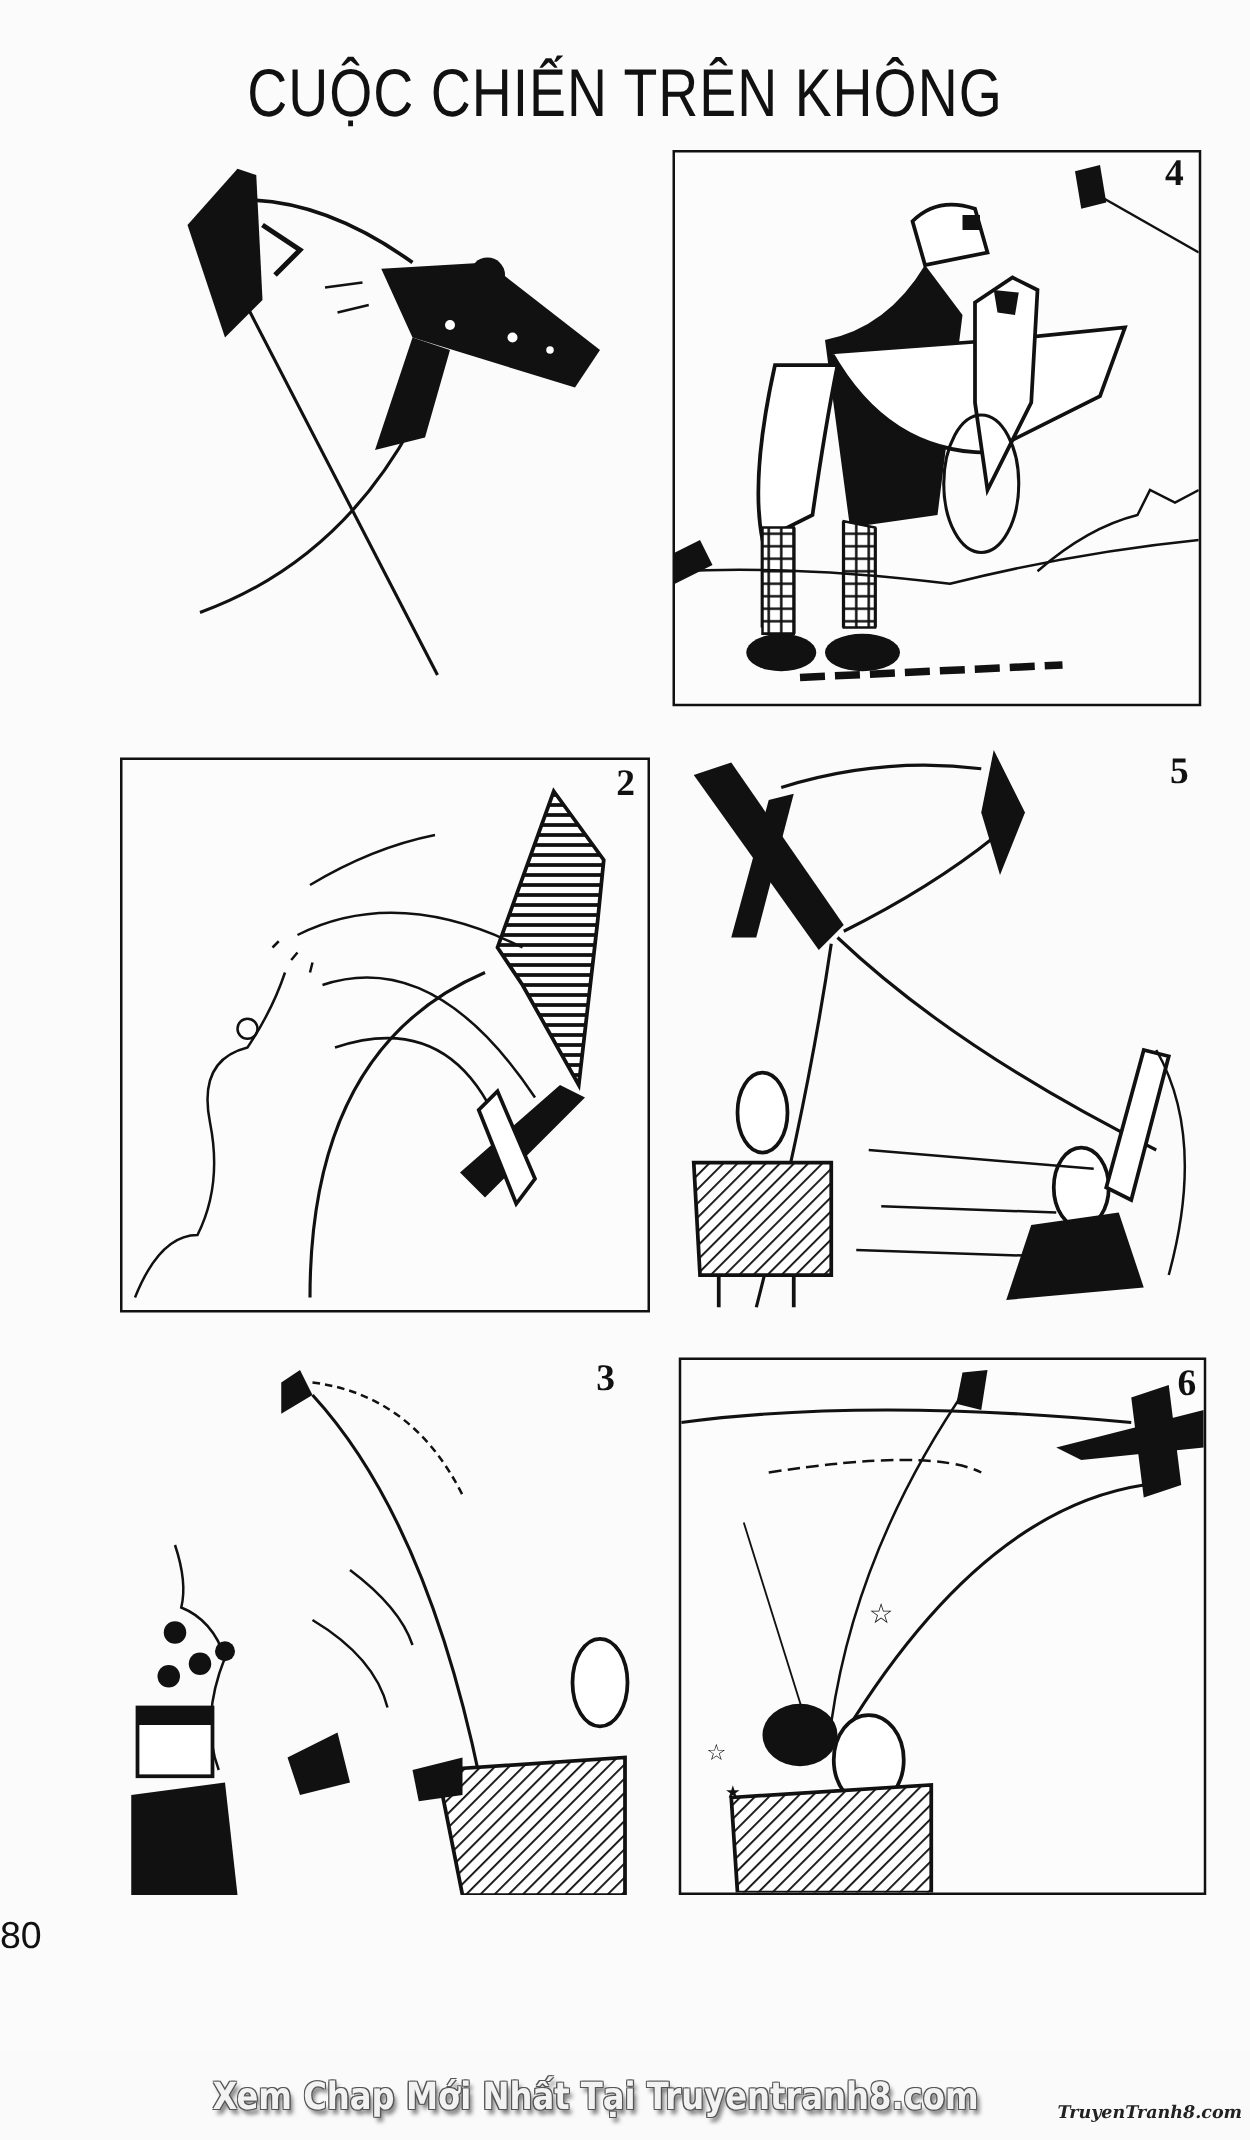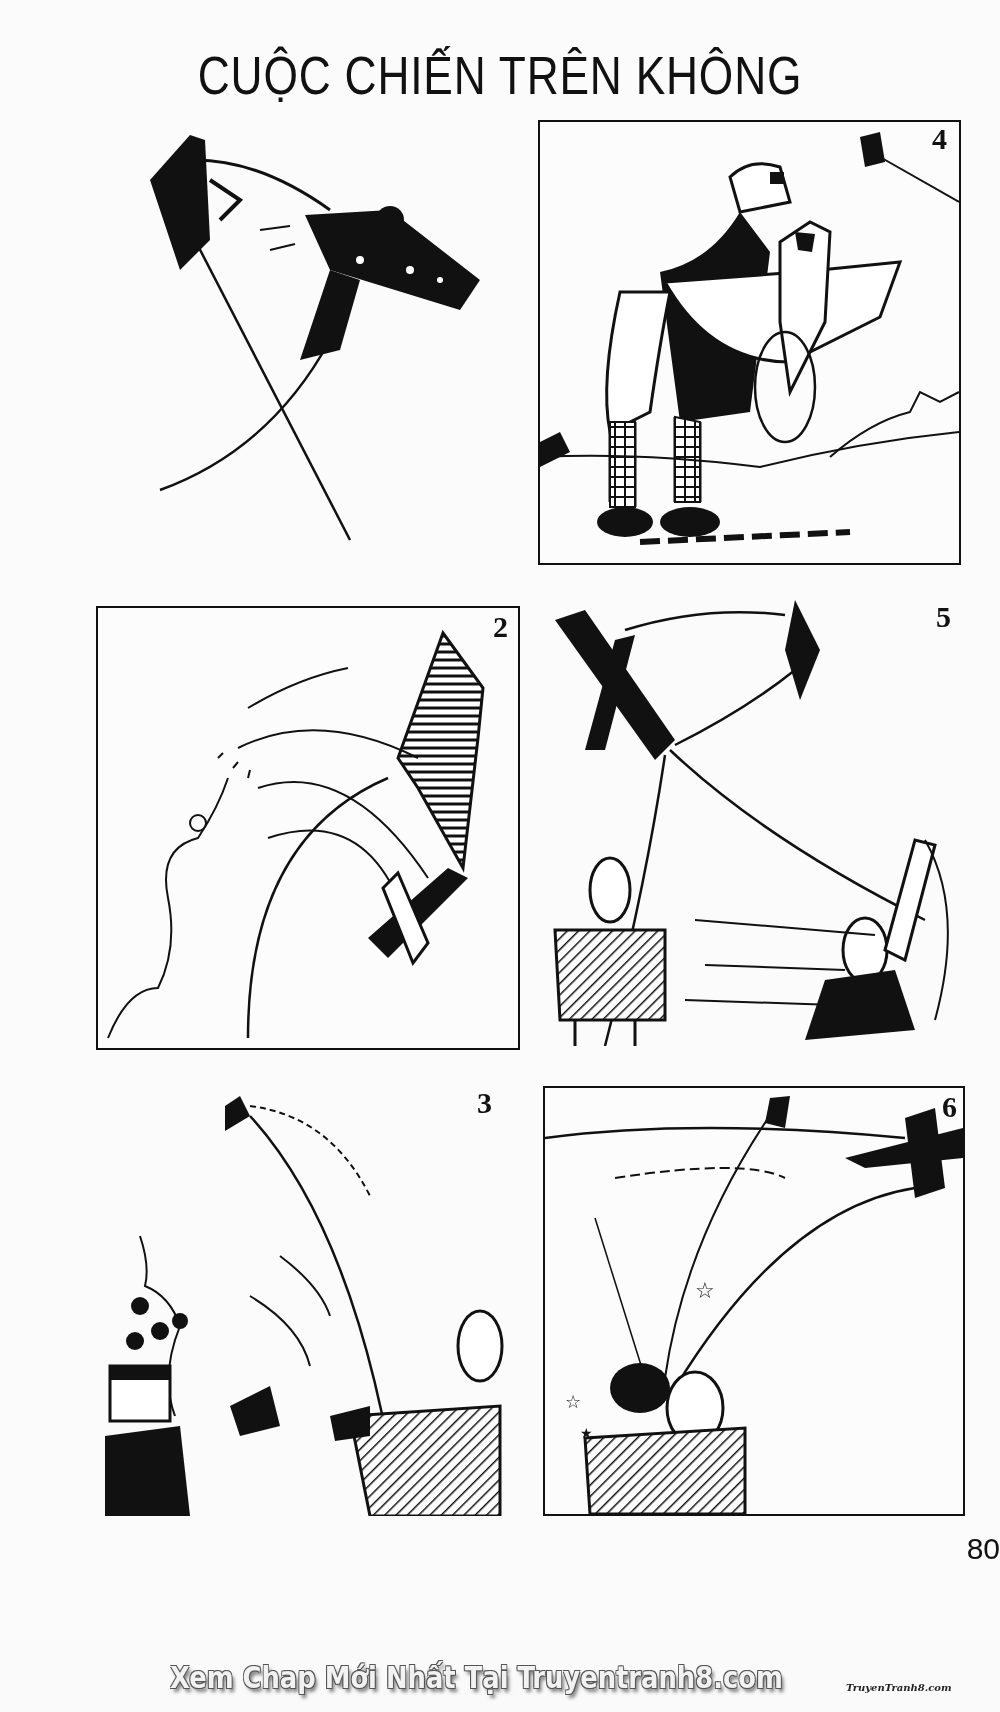--- a/index.html
+++ b/index.html
@@ -3,24 +3,24 @@
 <meta charset="utf-8">
 <style>
   html, body { margin:0; padding:0; background:#fafafa; }
   body { width:1000px; height:1712px; position:relative; overflow:hidden; font-family:"Liberation Sans", sans-serif; }
   .page { position:absolute; left:0; top:0; width:1000px; height:1640px; background:#fbfbfb; }
   .title { position:absolute; left:0; width:1000px; top:44px; text-align:center; font-family:"Liberation Sans", sans-serif; font-size:54px; letter-spacing:1px; color:#111; transform:scaleX(0.82); transform-origin:center; font-weight:normal; }
   .panel { position:absolute; }
   .panel.boxed { border:2px solid #111; background:#fcfcfc; }
   .panel svg { position:absolute; left:0; top:0; width:100%; height:100%; }
   .pnum { position:absolute; font-family:"Liberation Serif", serif; font-size:30px; font-weight:bold; color:#111; }
-  .page-number { position:absolute; top:1532px; left:0; width:1000px; text-align:right; font-size:30px; color:#111; font-family:"Liberation Sans", sans-serif; }
+  .page-number { position:absolute; top:1532px; left:0; width:1000px; text-align:left; font-size:30px; color:#111; font-family:"Liberation Sans", sans-serif; }
   .watermark { position:absolute; top:1660px; left:170px; font-family:"DejaVu Sans", sans-serif; font-weight:bold; font-size:30px; color:#f2f2f2; letter-spacing:0px;
     text-shadow: -1px -1px 0 #555, 1px -1px 0 #555, -1px 1px 0 #555, 1px 1px 0 #555, 3px 4px 4px rgba(0,0,0,0.5); transform:scaleX(0.86); transform-origin:left; }
-  .watermark-small { position:absolute; top:1682px; left:846px; font-family:"DejaVu Serif", serif; font-style:italic; font-weight:bold; font-size:10px; color:#222; }
+  .watermark-small { position:absolute; top:1682px; left:846px; font-family:"DejaVu Serif", serif; font-style:italic; font-weight:bold; font-size:14px; color:#222; }
 </style>
 </head>
 <body>
 
 <div class="page">
 
   <div class="title">CUỘC CHIẾN TRÊN KHÔNG</div>
 
   <div class="panel" style="left:100px;top:120px;width:400px;height:430px;">
     <svg viewBox="0 0 400 430">

